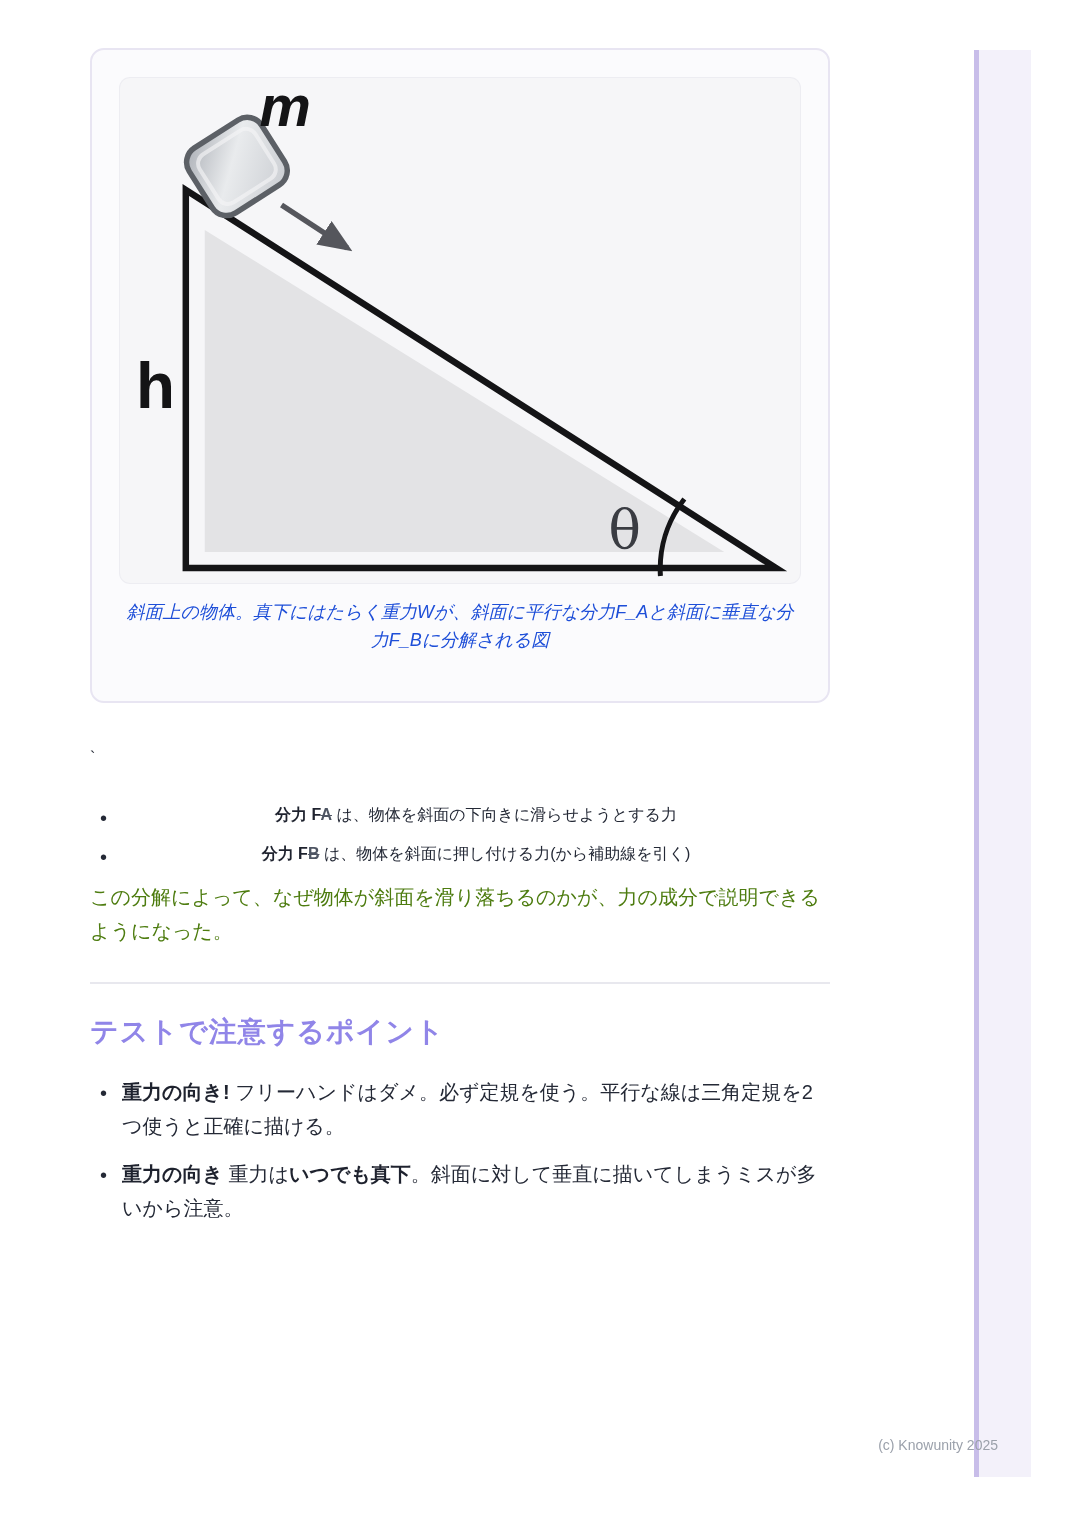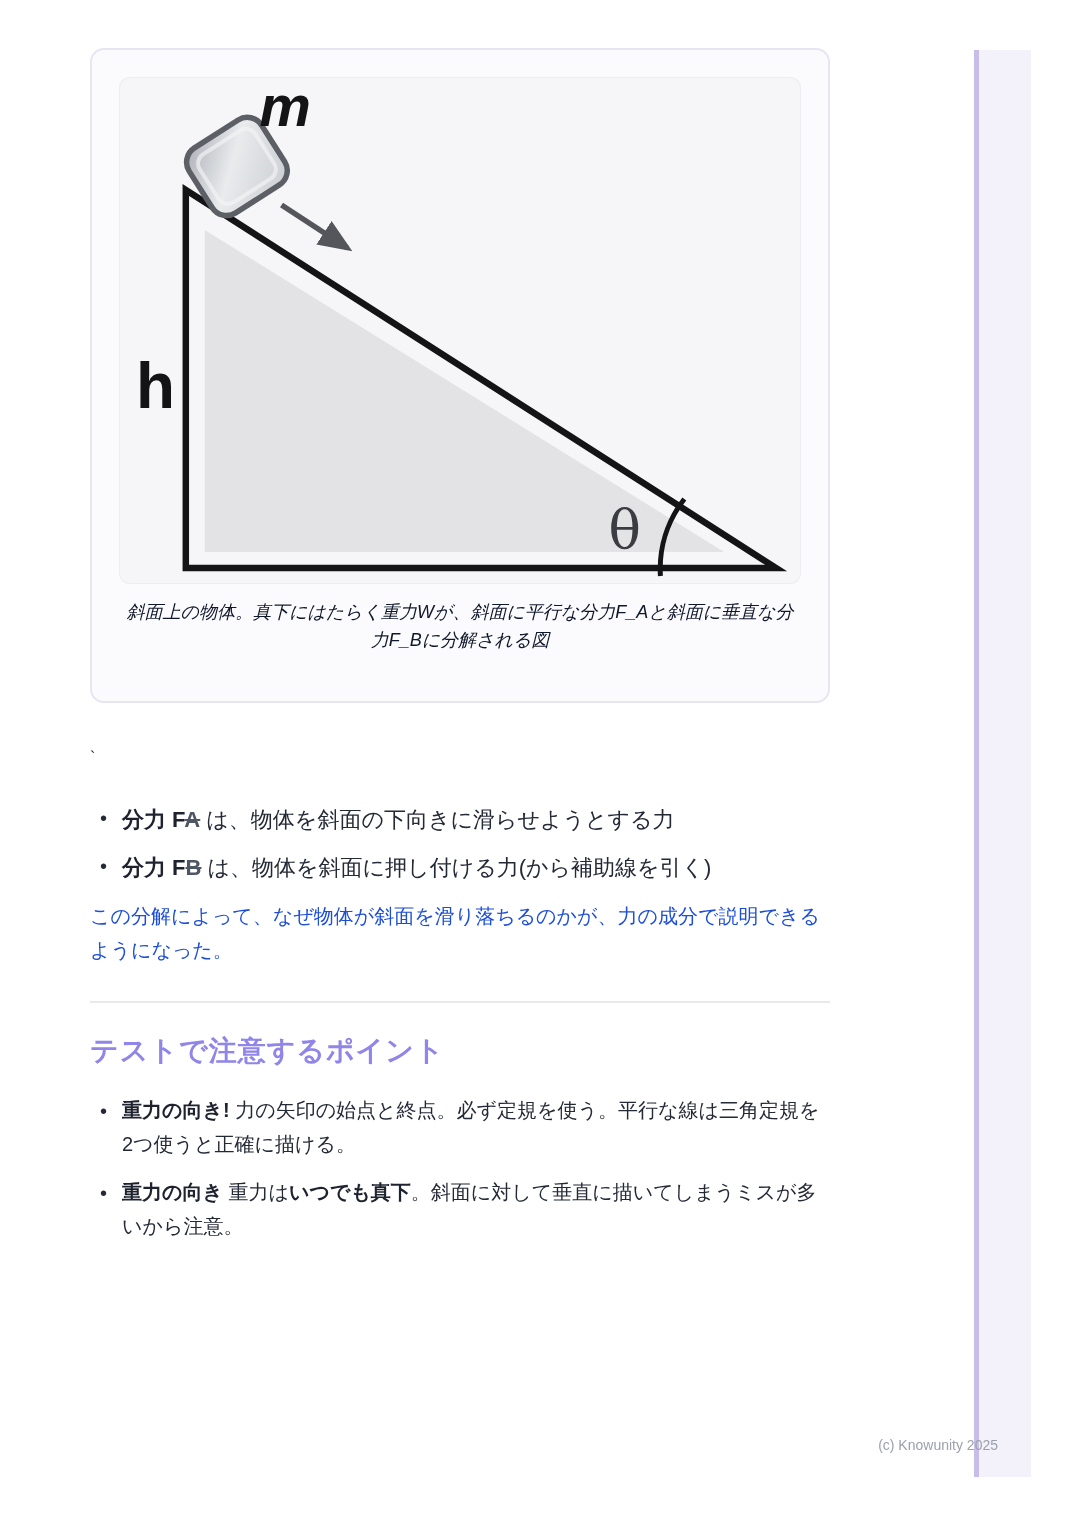--- a/index.html
+++ b/index.html
@@ -14,33 +14,33 @@
 
   .content { position:absolute; left:90px; top:48px; width:740px; z-index:3; }
 
   
   .figure-card { width:740px; background:#fbfbfd; border:2px solid #e8e5f2;
     border-radius:14px; padding:28px 28px 46px; }
   .diagram-panel { width:100%; height:505px; background:#f6f6f8; border-radius:10px;
     box-shadow:0 0 0 1px #ededf2; position:relative; overflow:hidden; }
   .diagram-panel svg { width:100%; height:100%; display:block; }
   .figure-caption { margin:16px auto 0; max-width:700px; text-align:center;
-    font-style:italic; color:#0f172a; font-size:18px; line-height:1.55; }
+    font-style:italic; color:#1d4ed8; font-size:18px; line-height:1.55; }
 
   .stray-mark { margin-top:46px; font-size:16px; color:#2c313c; height:20px; }
 
   .section-heading { margin-top:40px; font-size:21px; font-weight:700; color:#1e222e; }
 
   ul.doc-list { margin-top:34px; list-style:none; }
-  ul.doc-list li { position:relative; padding-left:32px; font-size:22px;
-    line-height:1.55; color:#242936; margin-bottom:14px; }
+  ul.doc-list li { position:relative; padding-left:32px; font-size:16px;
+    line-height:1.55; color:#242936; margin-bottom:14px;text-align:center; }
   ul.doc-list li::before { content:"•"; position:absolute; left:10px; top:0;
     color:#242936; font-size:20px; }
 
-  .body-par { margin-top:14px; font-size:20px; line-height:1.7; color:#1d4ed8; }
+  .body-par { margin-top:14px; font-size:20px; line-height:1.7; color:#4d7c0f; }
 
   .divider { margin-top:34px; border:none; border-top:2px solid #e8e8ee; width:100%; }
 
   .points-heading { margin-top:32px; font-size:28px; font-weight:700;
     color:#9085e8; letter-spacing:1px; line-height:1.15; }
 
   ul.points-list { margin-top:26px; list-style:none; }
   ul.points-list li { position:relative; padding-left:32px; font-size:20px;
     line-height:1.7; color:#242936; margin-bottom:14px; }
   ul.points-list li::before { content:"•"; position:absolute; left:10px; top:1px;
@@ -108,21 +108,21 @@
   </ul>
 
   <p class="body-par">この分解によって、なぜ物体が斜面を滑り落ちるのかが、力の成分で説明できるようになった。</p>
 
   <hr class="divider">
 
   <h2 class="points-heading">テストで注意するポイント</h2>
 
   <ul class="points-list">
     <li>
-      <span class="seg-bold">重力の向き!</span><span> 力の矢印の始点と終点。必ず定規を使う。平行な線は三角定規を2つ使うと正確に描ける。</span>
+      <span class="seg-bold">重力の向き!</span><span> フリーハンドはダメ。必ず定規を使う。平行な線は三角定規を2つ使うと正確に描ける。</span>
     </li>
     <li>
       <span class="seg-bold">重力の向き</span><span> 重力は</span><span class="seg-bold">いつでも真下</span><span>。斜面に対して垂直に描いてしまうミスが多いから注意。</span>
     </li>
   </ul>
 
 </div>
 
 <div class="page-footer">(c) Knowunity 2025</div>
 

